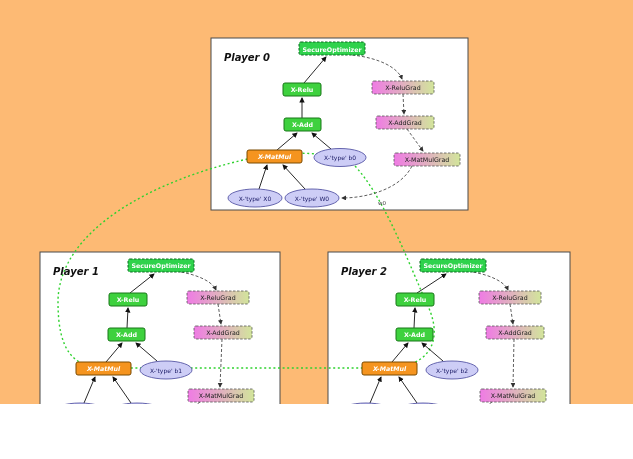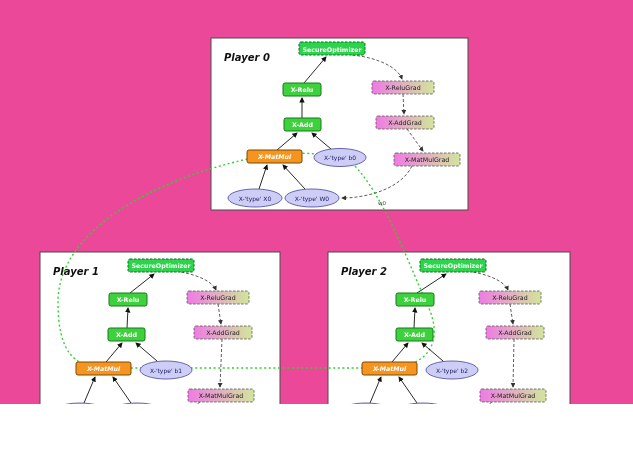--- a/index.html
+++ b/index.html
@@ -1,16 +1,16 @@
 <!DOCTYPE html>
 <html><head>
 <meta charset="utf-8">
 <style>
   html,body{margin:0;padding:0;background:#ffffff;}
-  .canvas{width:633px;height:404px;position:relative;background:#ec4899;font-family:"DejaVu Sans",sans-serif;}
+  .canvas{width:633px;height:404px;position:relative;background:#fdba74;font-family:"DejaVu Sans",sans-serif;}
   svg{display:block;}
   svg text{font-family:"DejaVu Sans",sans-serif;}
   .t-title{font-size:10px;font-weight:bold;font-style:italic;fill:#111;}
   .t-node{font-size:6.3px;fill:#ffffff;font-weight:600;text-anchor:middle;}
   .t-grad{font-size:6.3px;fill:#222222;text-anchor:middle;}
   .t-ell{font-size:6px;fill:#1b1b66;text-anchor:middle;}
   .t-matmul{font-size:6.3px;fill:#ffffff;font-weight:bold;font-style:italic;text-anchor:middle;}
   .t-edge{font-size:5.5px;fill:#444444;}
   .box{fill:#ffffff;stroke:#4a4a4a;stroke-width:1;}
   .n-green{fill:#3ed13e;stroke:#187818;stroke-width:1;}

